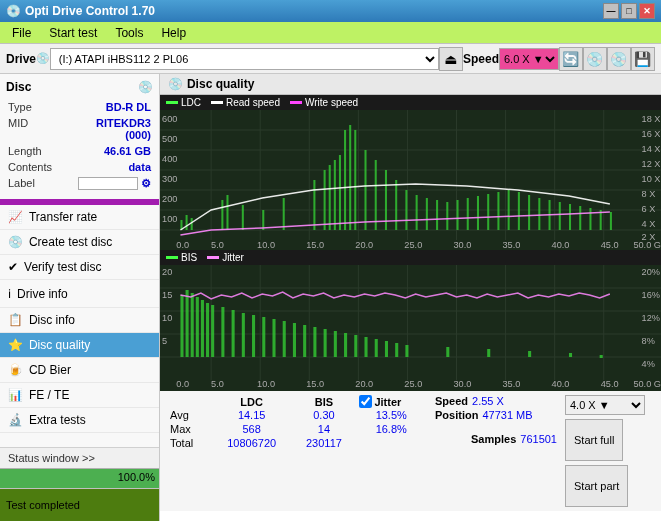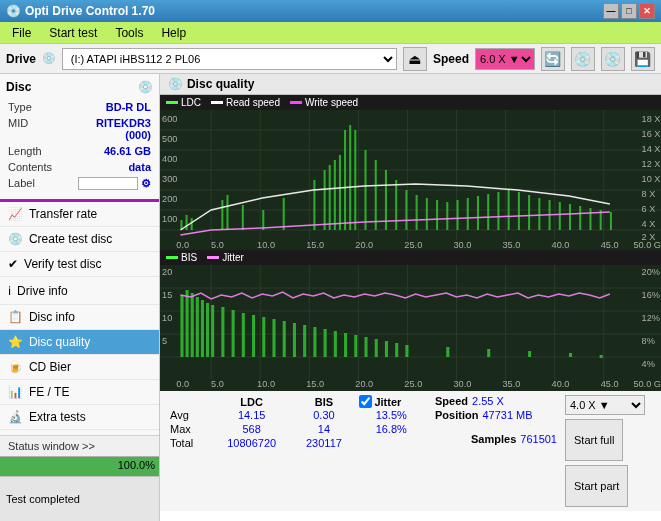--- a/index.html
+++ b/index.html
@@ -49,21 +49,21 @@
       font-size: 12px;
     }
     
     .drive-bar {
       background: #f0f0f0;
       border-bottom: 1px solid #c8c8c8;
       height: 30px;
       display: flex;
       align-items: center;
       padding: 0 6px;
-      gap: 6px;
+      gap: 0;
     }
     .drive-label { font-weight: bold; font-size: 12px; }
     .drive-select {
       flex: 1;
       height: 22px;
       font-size: 11px;
       border: 1px solid #aaa;
       background: white;
       padding: 0 4px;
     }
@@ -91,21 +91,21 @@
     .left-panel {
       width: 160px;
       background: #f8f8f8;
       border-right: 1px solid #c8c8c8;
       display: flex;
       flex-direction: column;
     }
     
     .disc-info {
       padding: 6px;
-      border-bottom: 3px solid #a21caf;
+      border-bottom: 6px solid #a21caf;
     }
     .disc-info-header {
       display: flex;
       align-items: center;
       justify-content: space-between;
       margin-bottom: 4px;
     }
     .disc-info-header span { font-weight: bold; font-size: 12px; }
     .disc-table { width: 100%; font-size: 11px; }
     .disc-table td { padding: 1px 0; vertical-align: top; }
@@ -148,22 +148,22 @@
     .progress-text {
       position: absolute;
       right: 4px;
       top: 0;
       font-size: 11px;
       line-height: 16px;
       color: #000;
     }
     .test-completed {
       font-size: 11px;
-      padding: 16px 6px;
-      background: #e5e5e5;
+      padding: 10px 6px;
+      background: #4d7c0f;
       border-top: 1px solid #c0c0c0;
       color: #000;
     }
     
     .right-panel {
       flex: 1;
       display: flex;
       flex-direction: column;
       background: #fff;
     }

